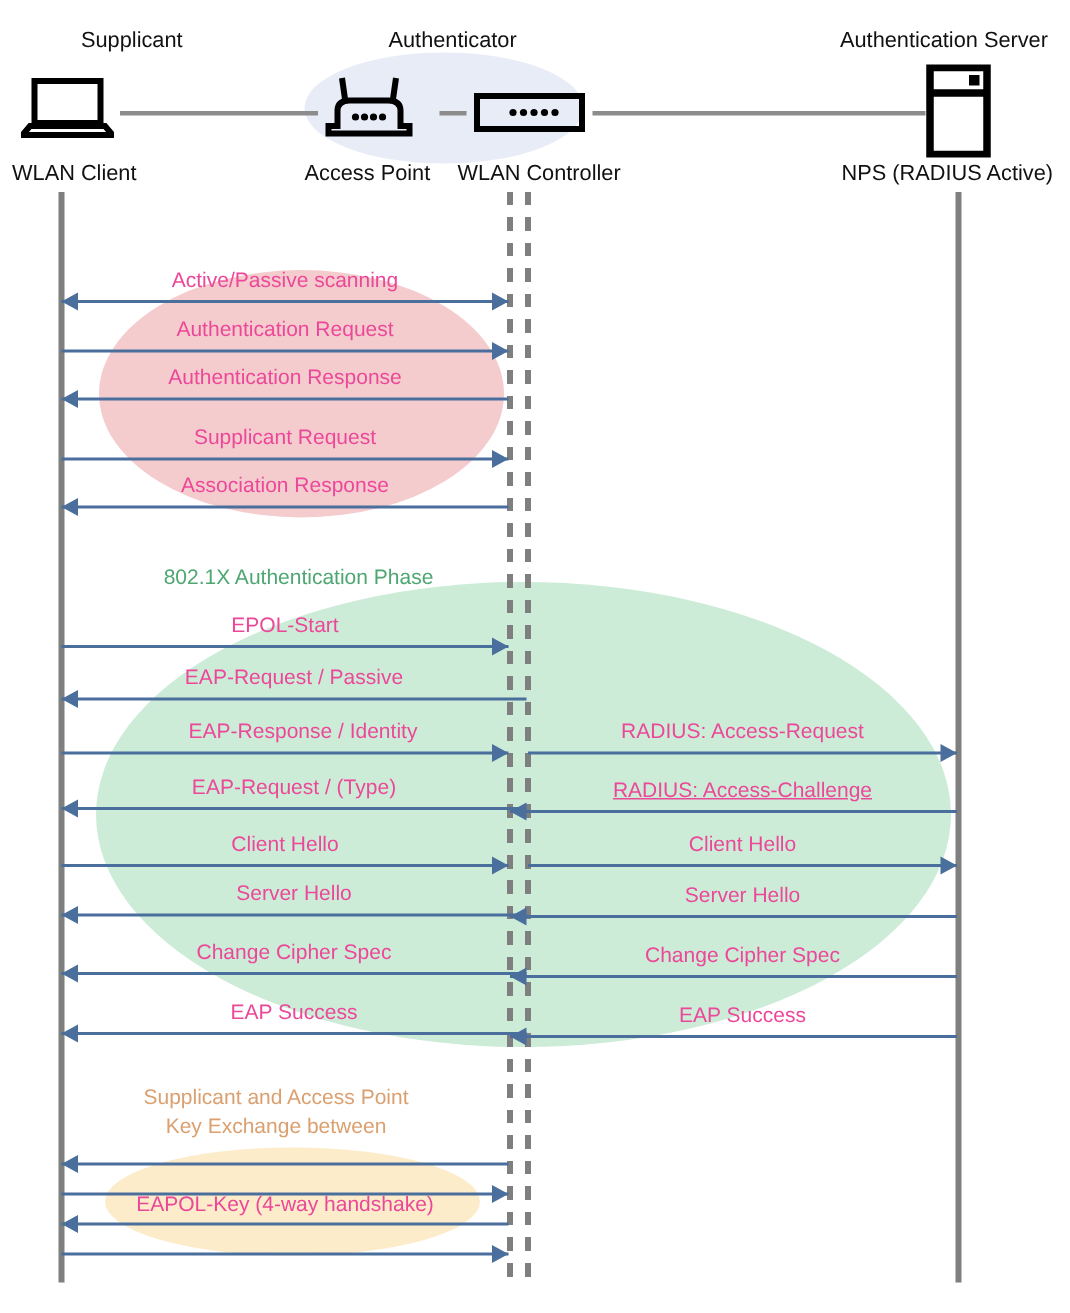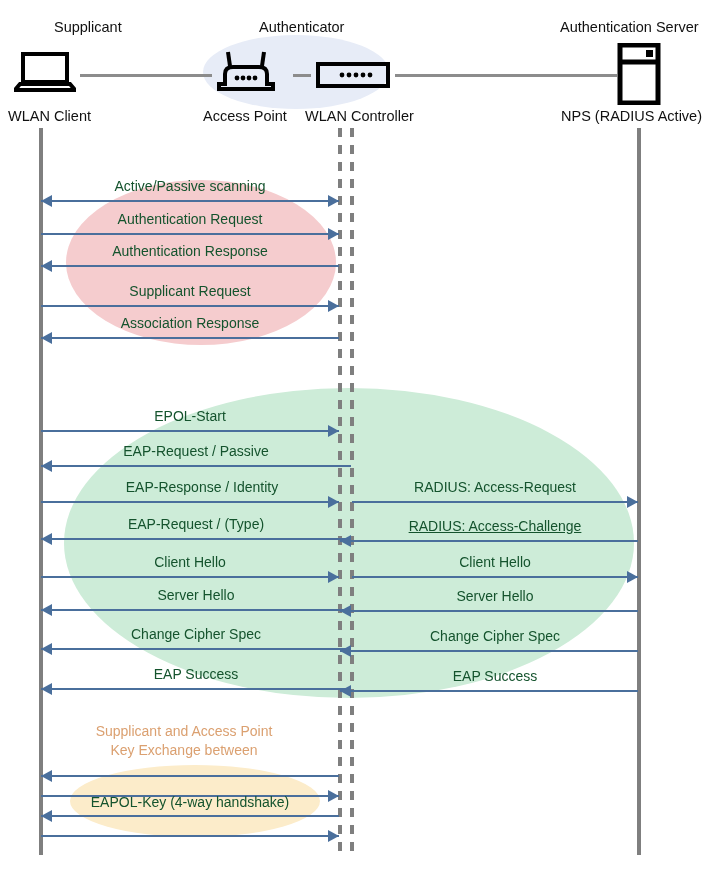--- a/index.html
+++ b/index.html
@@ -103,21 +103,21 @@
   }
   .arrowhead.right {
     border-left: 11px solid #4a6f9c;
   }
   .arrowhead.left {
     border-right: 11px solid #4a6f9c;
   }
   .msg-label {
     position: absolute;
     font-size: 14px;
-    color: #14532d;
+    color: #ec4899;
     white-space: nowrap;
     text-align: center;
     transform: translateX(-50%);
   }
 
   
   .phase-caption {
     position: absolute;
     font-size: 14px;
     white-space: nowrap;
@@ -223,20 +223,21 @@
     <div class="arrowhead right" style="left:287px;"></div>
     <div class="msg-label" style="left:149px; top:-22px;">Supplicant Request</div>
   </div>
 
   <div class="msg" style="left:41px; top:337px; width:298px;">
     <div class="msg-line" style="width:298px;"></div>
     <div class="arrowhead left" style="left:0px;"></div>
     <div class="msg-label" style="left:149px; top:-22px;">Association Response</div>
   </div>
 
+  <div class="phase-caption cap-green" style="left:199px; top:375px;">802.1X Authentication Phase</div>
 
   <div class="msg" style="left:41px; top:430px; width:298px;">
     <div class="msg-line" style="width:298px;"></div>
     <div class="arrowhead right" style="left:287px;"></div>
     <div class="msg-label" style="left:149px; top:-22px;">EPOL-Start</div>
   </div>
 
   <div class="msg" style="left:41px; top:465px; width:310px;">
     <div class="msg-line" style="width:310px;"></div>
     <div class="arrowhead left" style="left:0px;"></div>

